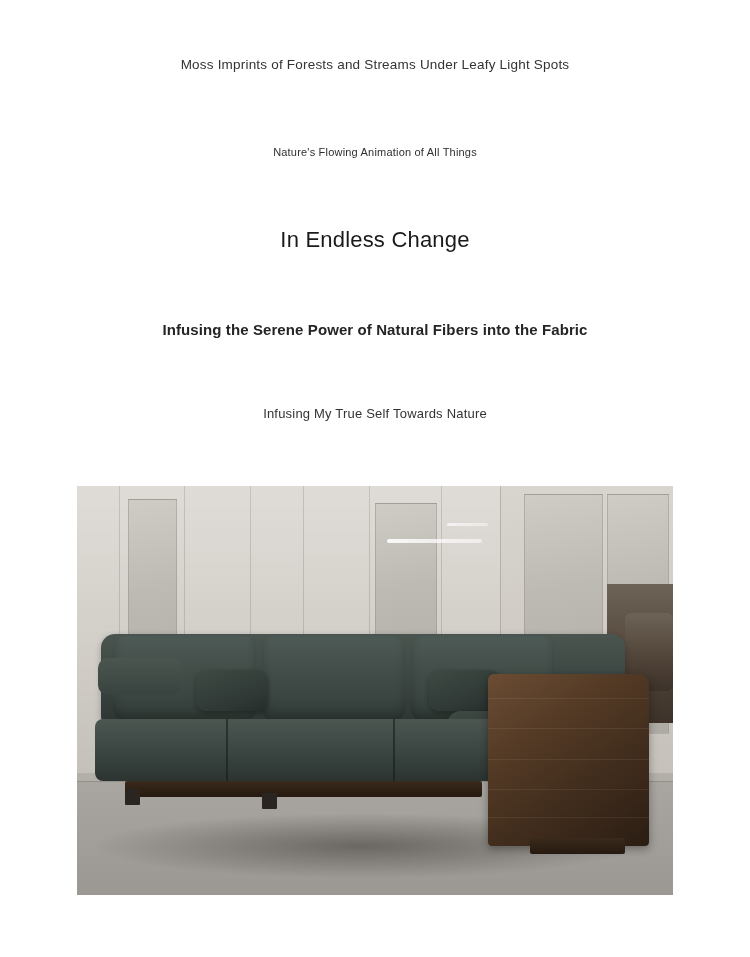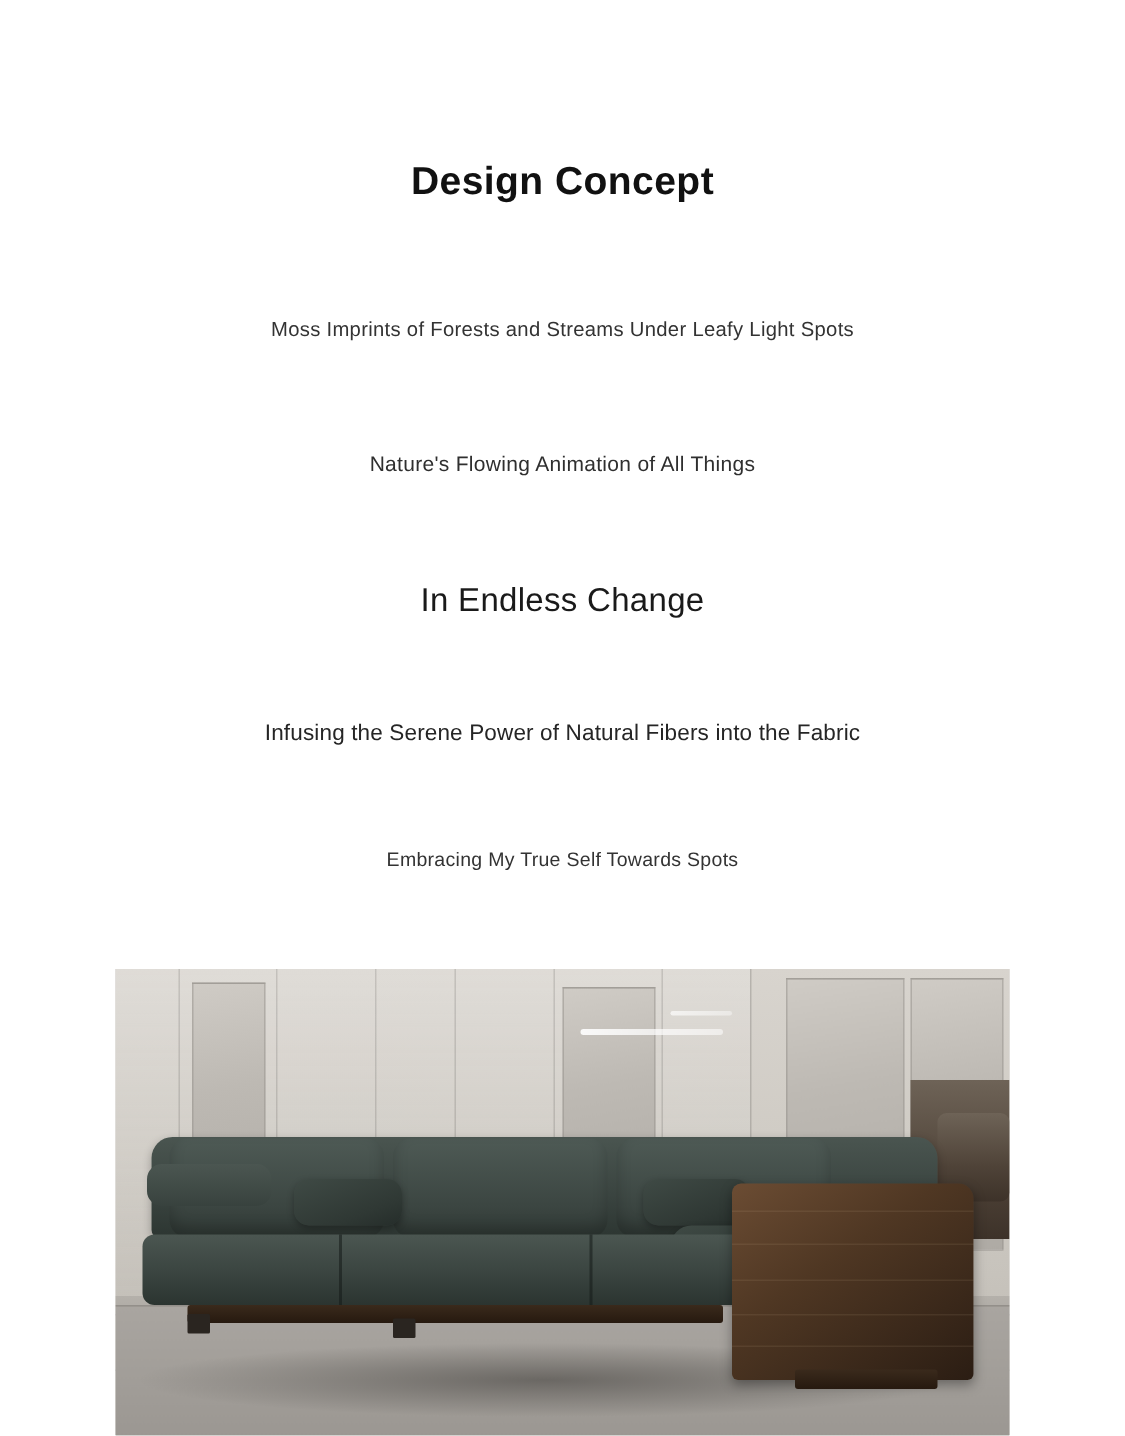--- a/index.html
+++ b/index.html
@@ -45,36 +45,37 @@
     color: #2b2b2b;
     line-height: 1.4;
   }
   .line-1 {
     font-size: 13.5px;
     color: #333333;
     margin-bottom: 27px;
     letter-spacing: 0.2px;
   }
   .line-2 {
-    font-size: 14px;
+    font-size: 11px;
     color: #2f2f2f;
     margin-bottom: 22px;
     letter-spacing: 0.2px;
   }
   .line-3 {
     font-size: 22px;
     color: #1a1a1a;
     margin-bottom: 20px;
     letter-spacing: 0.2px;
   }
   .line-4 {
     font-size: 15px;
     color: #252525;
     margin-bottom: 22px;
     letter-spacing: 0.1px;
+    font-weight: bold;
   }
   .line-5 {
     font-size: 13px;
     color: #333333;
     letter-spacing: 0.2px;
   }
   .photo-wrap {
     margin-top: 63px;
     width: 596px;
     height: 409px;
@@ -208,28 +209,27 @@
   .shadow-under {
     position: absolute;
     background: radial-gradient(ellipse at center, rgba(40,38,35,0.45) 0%, rgba(40,38,35,0) 70%);
   }
 </style>
 </head>
 <body>
 
 <div class="page">
 
-  <h1 class="title">Design Concept</h1>
 
   <div class="lines">
     <div class="line line-1">Moss Imprints of Forests and Streams Under Leafy Light Spots</div>
     <div class="line line-2">Nature's Flowing Animation of All Things</div>
     <div class="line line-3">In Endless Change</div>
     <div class="line line-4">Infusing the Serene Power of Natural Fibers into the Fabric</div>
-    <div class="line line-5">Embracing My True Self Towards Spots</div>
+    <div class="line line-5">Infusing My True Self Towards Nature</div>
   </div>
 
   <div class="photo-wrap">
     <div class="photo">
 
       <div class="room-wall"></div>
 
       <div class="panel" style="left:0%;width:7%;"></div>
       <div class="panel" style="left:7%;width:11%;"></div>
       <div class="panel" style="left:18%;width:11%;"></div>

